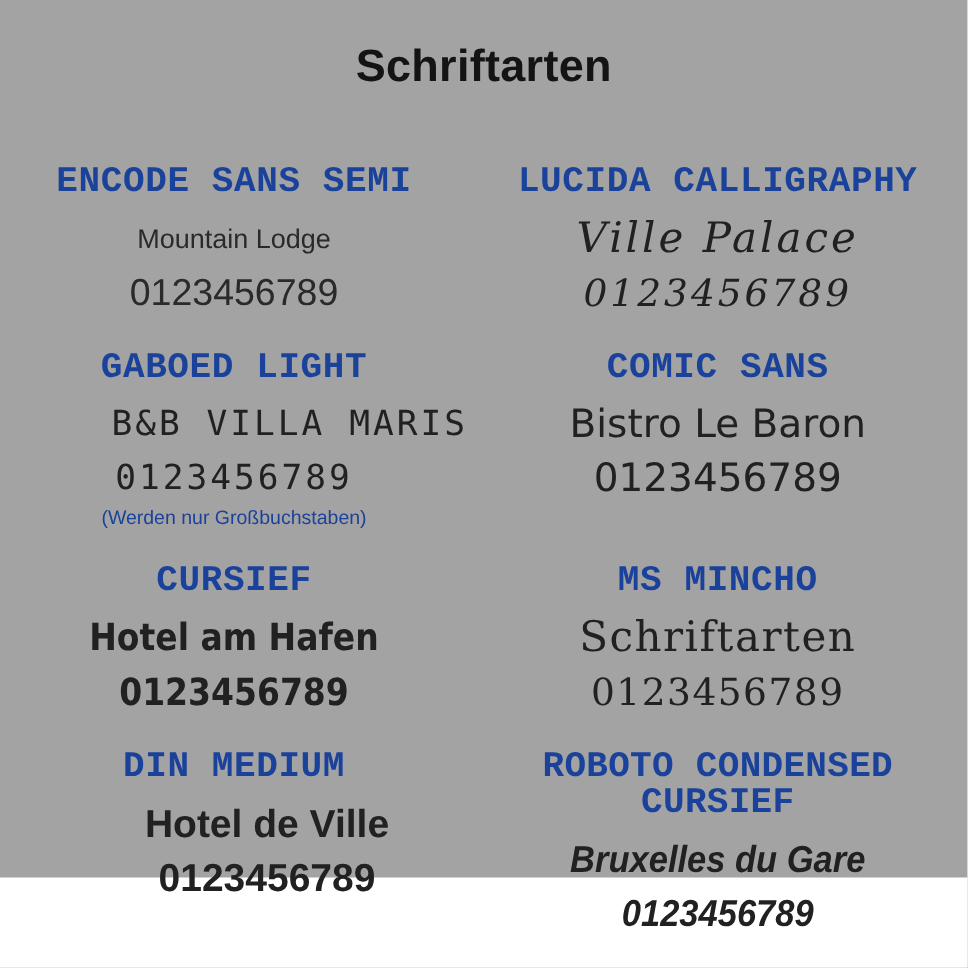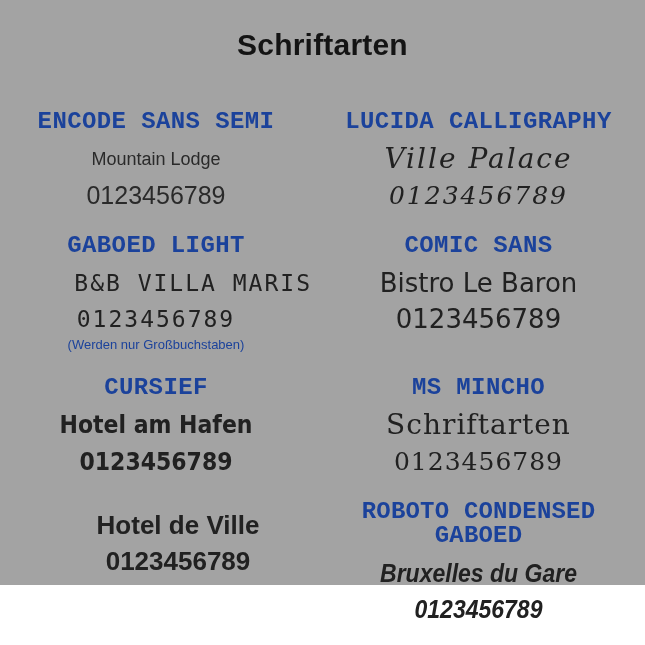--- a/index.html
+++ b/index.html
@@ -153,24 +153,25 @@
       <div class="digits">0123456789</div>
     </div>
 
     <div class="block f-mincho">
       <div class="fname">MS MINCHO</div>
       <div class="sample">Schriftarten</div>
       <div class="digits">0123456789</div>
     </div>
 
     <div class="block f-din">
+      <div class="fname">DIN MEDIUM</div>
       <div class="sample">Hotel de Ville</div>
       <div class="digits">0123456789</div>
     </div>
 
     <div class="block f-roboto">
-      <div class="fname">ROBOTO CONDENSED GABOED</div>
+      <div class="fname">ROBOTO CONDENSED CURSIEF</div>
       <div class="sample">Bruxelles du Gare</div>
       <div class="digits">0123456789</div>
     </div>
 
   </div>
 </div>
 
 </body></html>

